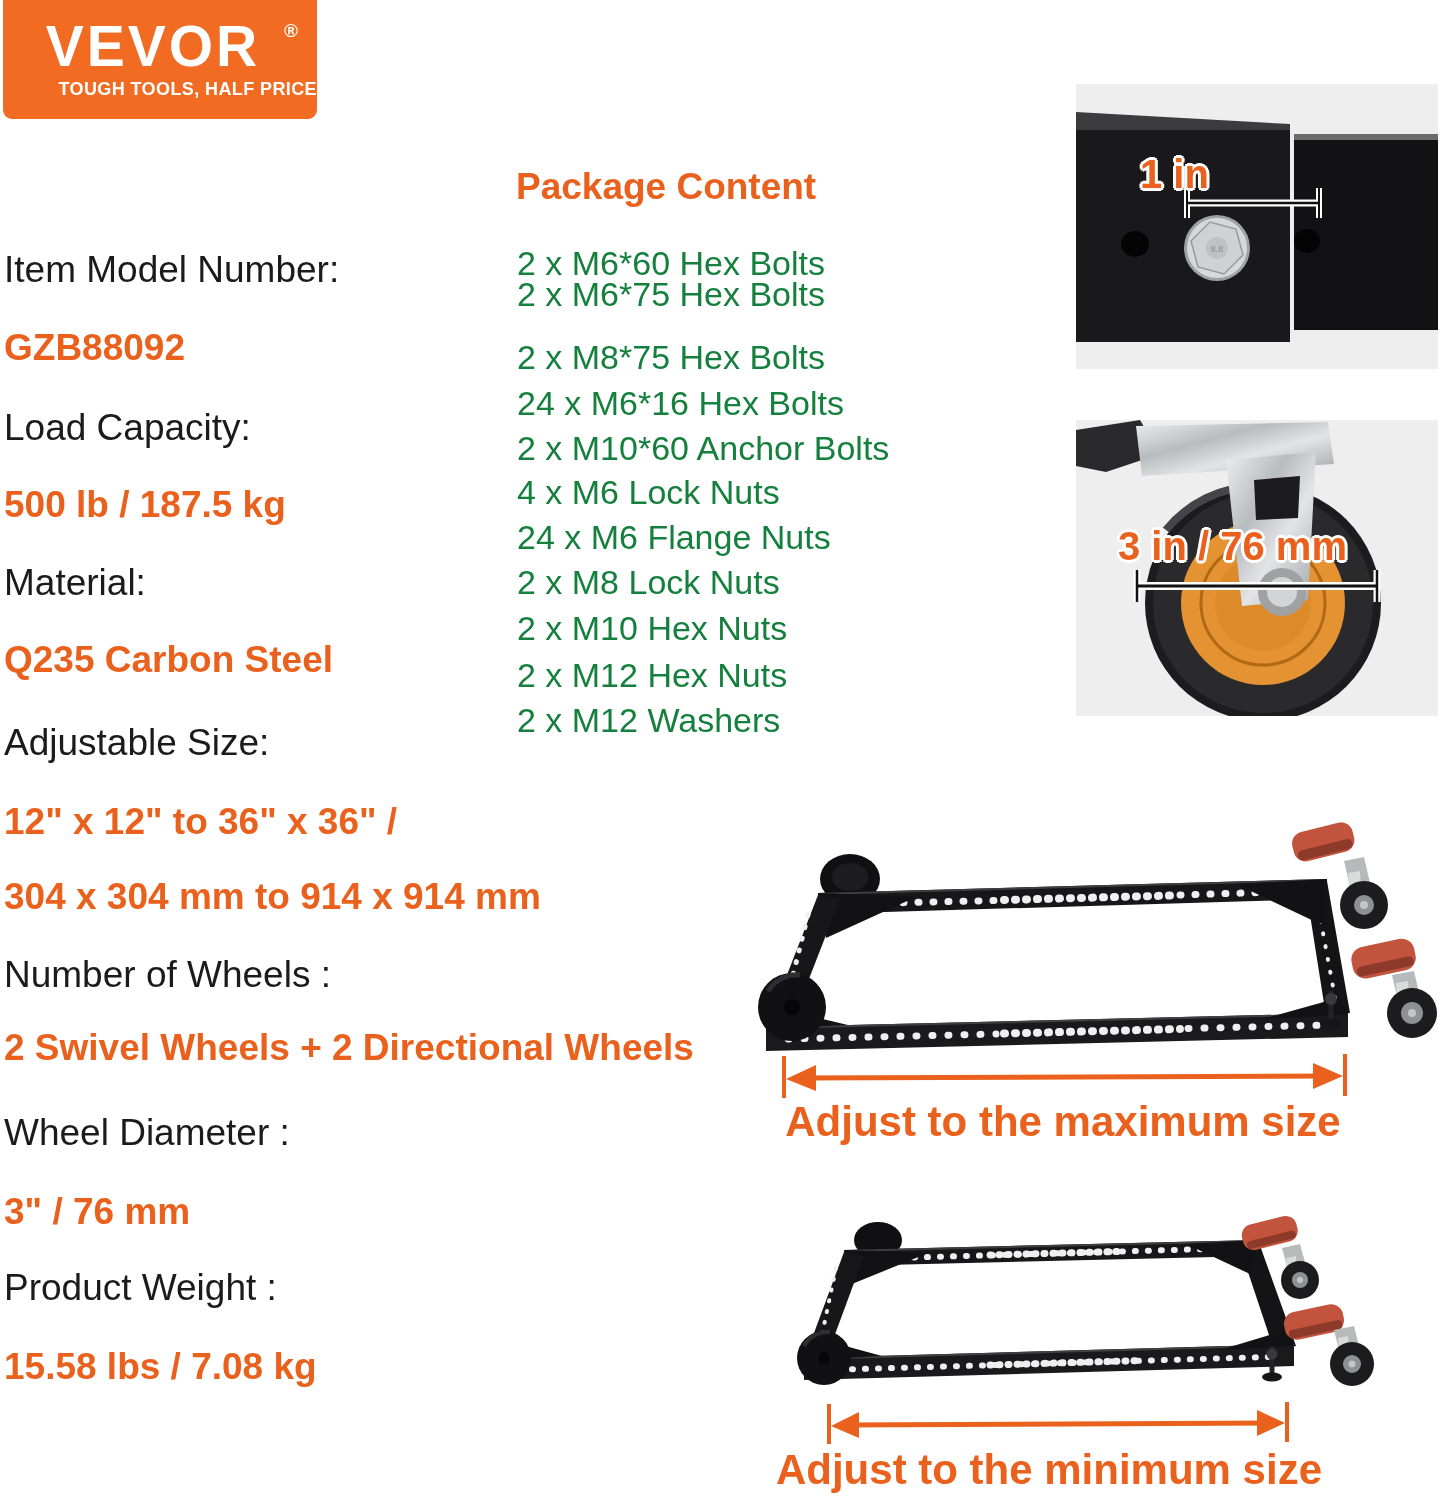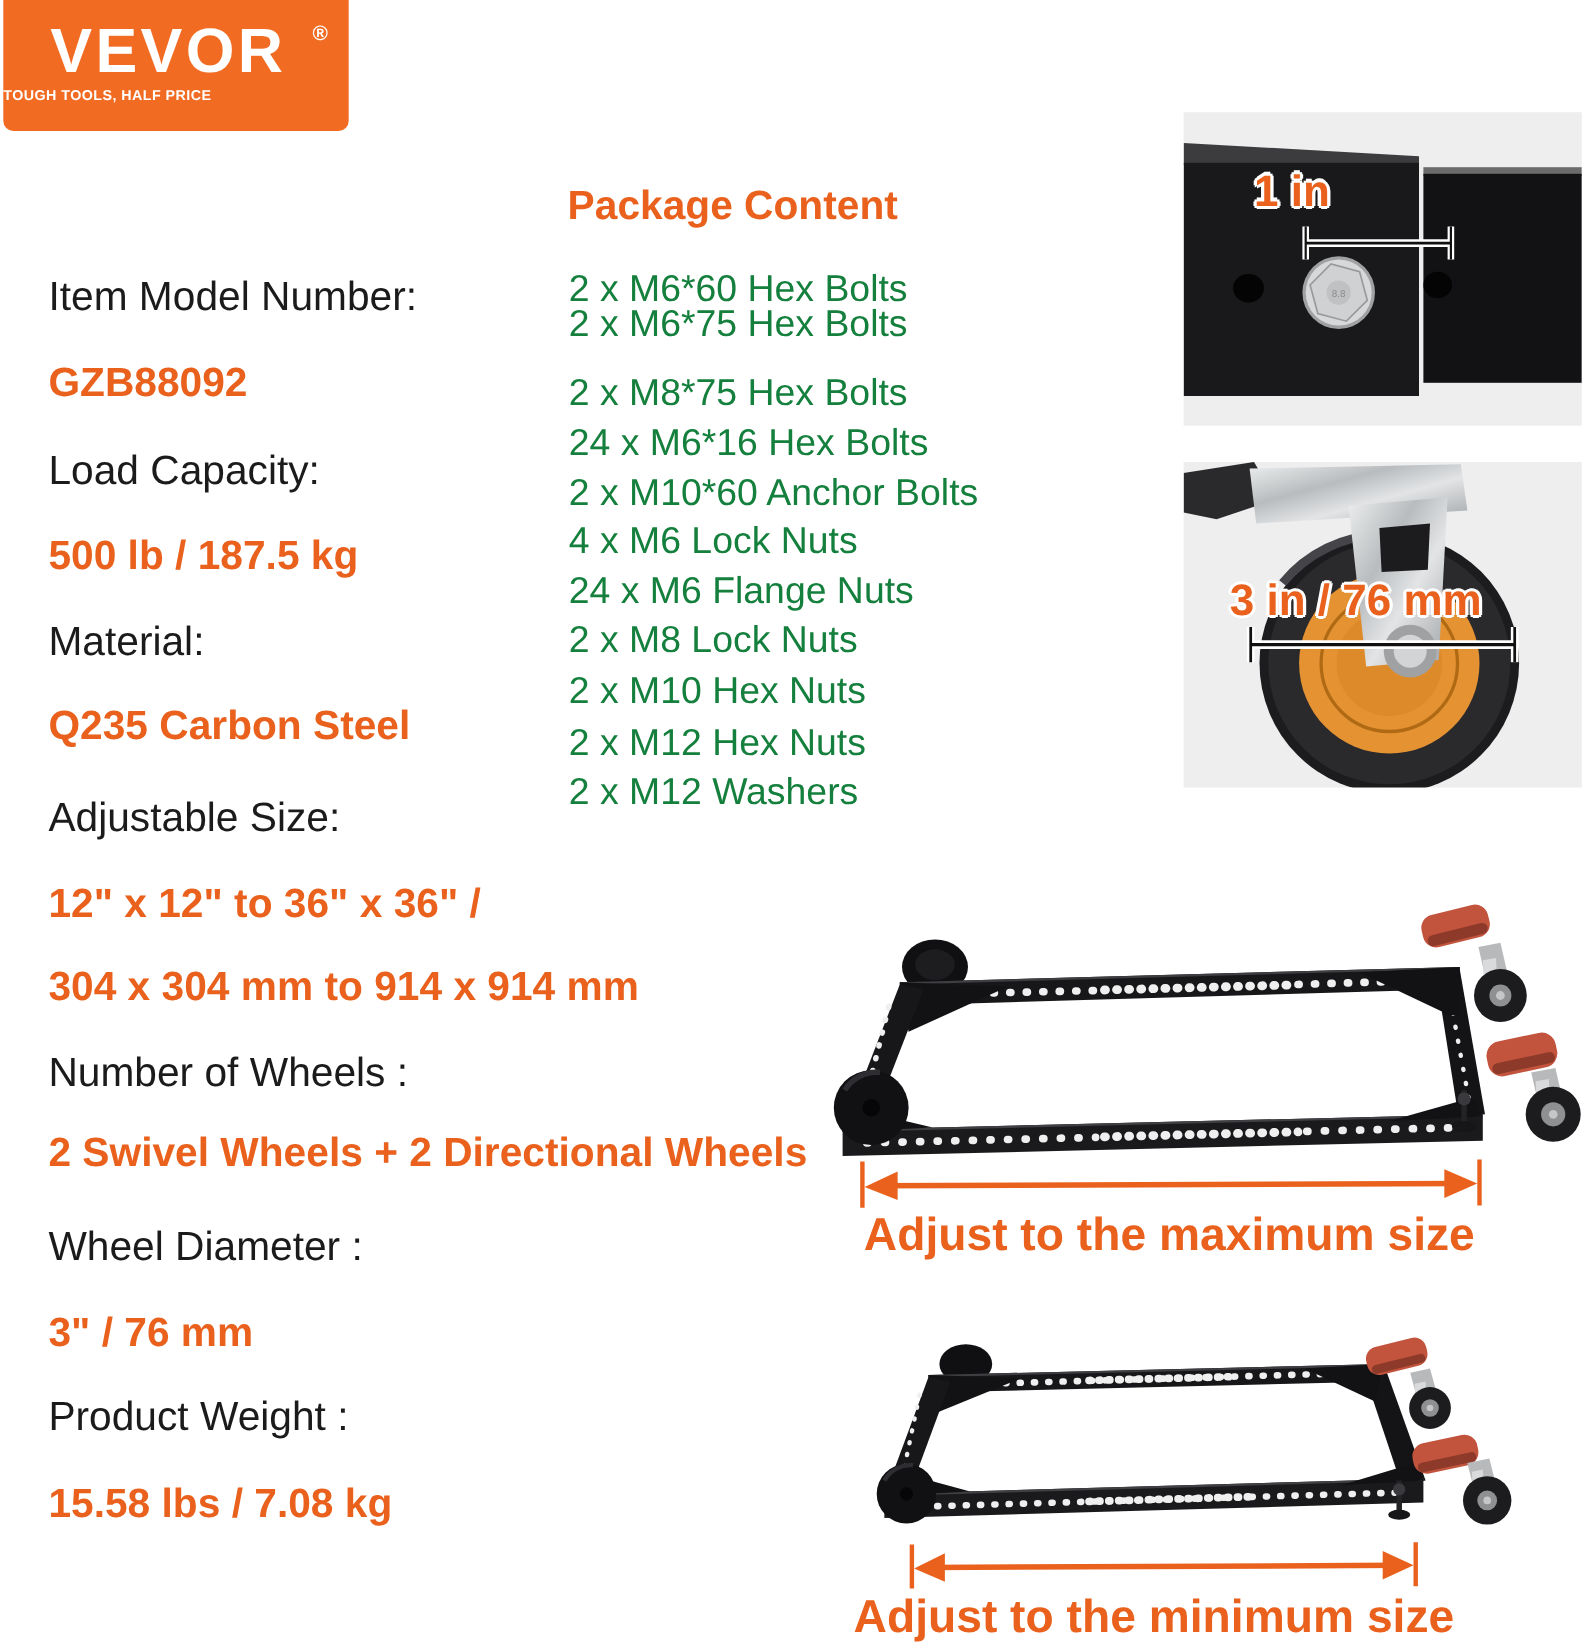--- a/index.html
+++ b/index.html
@@ -14,25 +14,25 @@
   *{margin:0;padding:0;box-sizing:border-box;}
   body{background:#ffffff;font-family:"Liberation Sans","DejaVu Sans",sans-serif;}
   .canvas{position:relative;width:1447px;height:1500px;background:#fff;overflow:hidden;}
 
   
   .logo{position:absolute;left:3px;top:0;width:314px;height:119px;background:var(--logo-orange);
         border-radius:0 0 9px 9px;}
   .logo-word{position:absolute;left:0;top:13px;width:300px;text-align:center;color:#fff;
         font-size:57px;font-weight:bold;letter-spacing:3px;}
   .logo-reg{position:absolute;left:281px;top:20px;color:#fff;font-size:19px;font-weight:bold;}
-  .logo-tagline{position:absolute;left:0;top:79px;width:314px;text-align:left;color:#fff;
-        font-size:13px;font-weight:bold;letter-spacing:0.4px;}
-
-  
-  .spec-label,.spec-value{position:absolute;left:4px;white-space:nowrap;line-height:48px;font-size:37px;margin-left:40px;}
+  .logo-tagline{position:absolute;left:0;top:79px;width:314px;text-align:right;color:#fff;
+        font-size:18px;font-weight:bold;letter-spacing:0.4px;}
+
+  
+  .spec-label,.spec-value{position:absolute;left:4px;white-space:nowrap;line-height:48px;font-size:37px;}
   .spec-label{color:var(--text-black);}
   .spec-value{color:var(--orange);font-weight:bold;}
 
   
   .pkg-title{position:absolute;left:516px;top:160px;font-size:37px;font-weight:bold;
         color:var(--orange);white-space:nowrap;line-height:54px;}
   .pkg-item{position:absolute;left:517px;font-size:34px;color:#15803d;white-space:nowrap;line-height:46px;}
 
   
   .panel{position:absolute;background:var(--panel-gray);}
@@ -81,21 +81,21 @@
   <div class="pkg-item" style="top:334px">2 x M8*75 Hex Bolts</div>
   <div class="pkg-item" style="top:380px">24 x M6*16 Hex Bolts</div>
   <div class="pkg-item" style="top:425px">2 x M10*60 Anchor Bolts</div>
   <div class="pkg-item" style="top:469px">4 x M6 Lock Nuts</div>
   <div class="pkg-item" style="top:514px">24 x M6 Flange Nuts</div>
   <div class="pkg-item" style="top:559px">2 x M8 Lock Nuts</div>
   <div class="pkg-item" style="top:605px">2 x M10 Hex Nuts</div>
   <div class="pkg-item" style="top:652px">2 x M12 Hex Nuts</div>
   <div class="pkg-item" style="top:697px">2 x M12 Washers</div>
 
-  <div class="panel" style="left:1076px;top:102px;width:362px;height:285px">
+  <div class="panel" style="left:1076px;top:84px;width:362px;height:285px">
     <svg class="photo-svg" style="left:0;top:0" width="362" height="285" viewBox="0 0 362 285">
       <g>
         <rect x="218" y="50" width="144" height="8" fill="#6b6b6b"></rect>
         <rect x="218" y="56" width="144" height="190" fill="#121214"></rect>
         <polygon points="0,28 214,40 214,60 0,48" fill="#3c3c3e"></polygon>
         <rect x="0" y="46" width="214" height="212" fill="#19191b"></rect>
         <ellipse cx="59" cy="160" rx="14" ry="13" fill="#040404"></ellipse>
         <ellipse cx="231" cy="157" rx="13" ry="12" fill="#040404"></ellipse>
       </g>
       <g>

